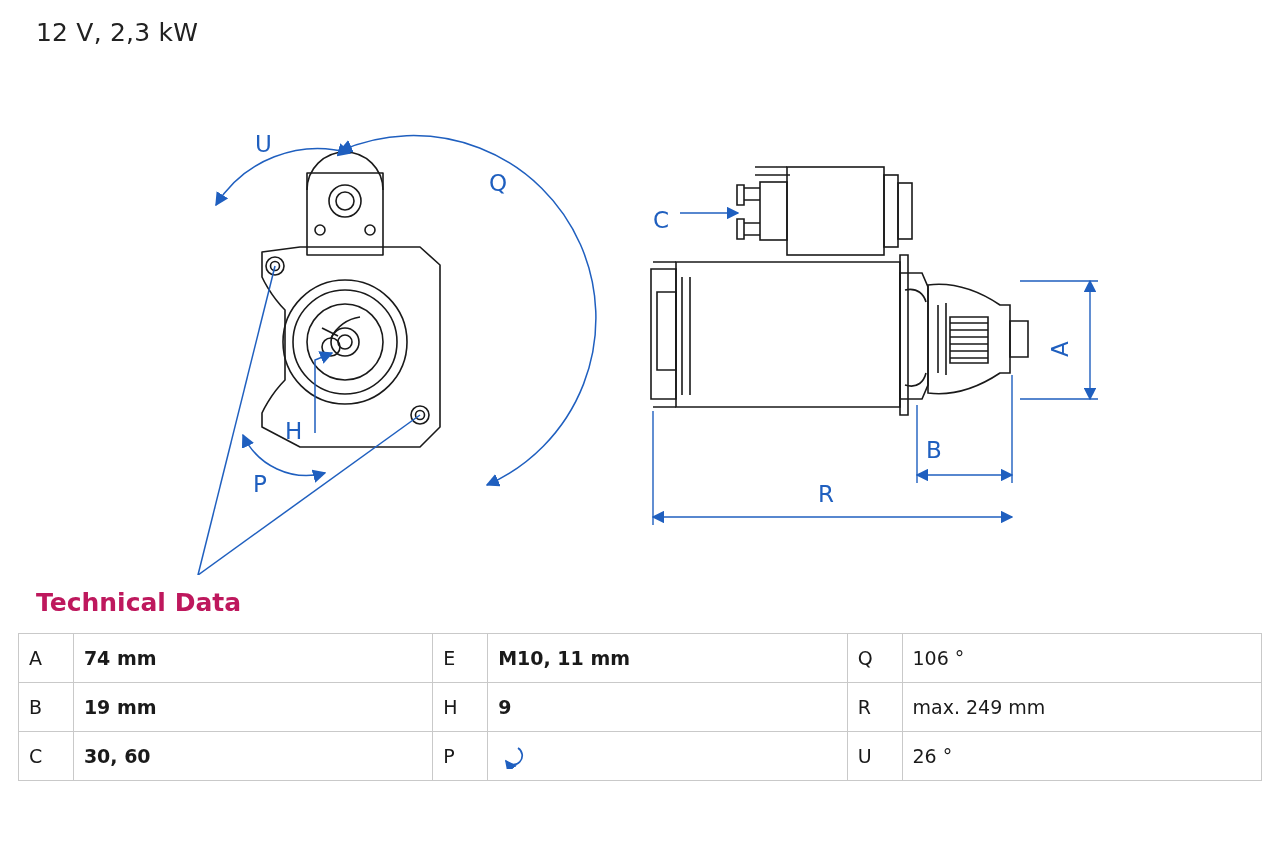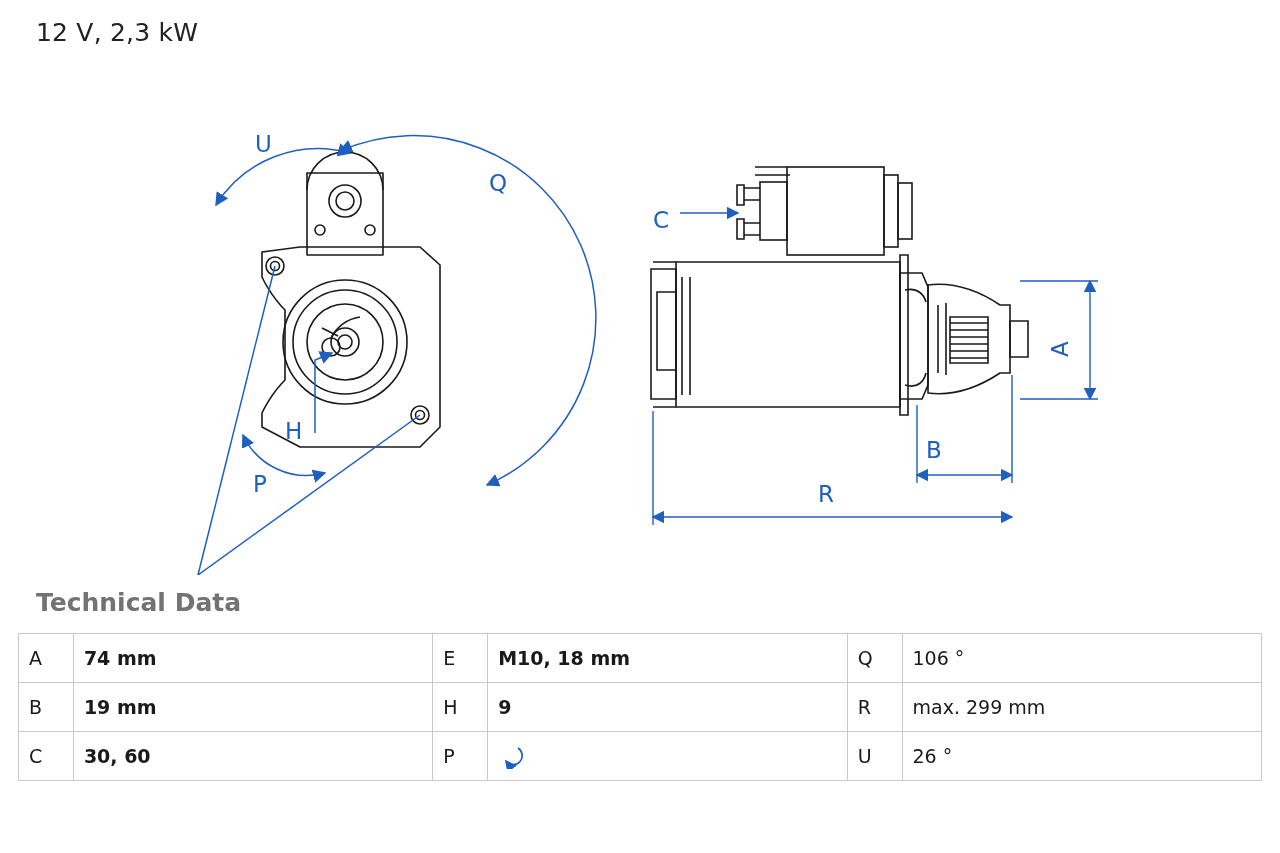--- a/index.html
+++ b/index.html
@@ -35,21 +35,21 @@
     top: 55px;
     width: 1280px;
     height: 520px;
   }
   .tech-title {
     position: absolute;
     left: 36px;
     top: 588px;
     font-size: 25px;
     font-weight: bold;
-    color: #737373;
+    color: #be185d;
   }
   table.tech-table {
     position: absolute;
     left: 18px;
     top: 633px;
     width: 1244px;
     border-collapse: collapse;
     font-size: 19px;
   }
   table.tech-table td {
@@ -196,31 +196,31 @@
   </div>
 
   <div class="tech-title">Technical Data</div>
 
   <table class="tech-table">
     <tbody>
       <tr>
         <td class="key">A</td>
         <td class="val">74 mm</td>
         <td class="key">E</td>
-        <td class="val">M10, 18 mm</td>
+        <td class="val">M10, 11 mm</td>
         <td class="key">Q</td>
         <td class="val-wide">106 °</td>
       </tr>
       <tr>
         <td class="key">B</td>
         <td class="val">19 mm</td>
         <td class="key">H</td>
         <td class="val">9</td>
         <td class="key">R</td>
-        <td class="val-wide">max. 299 mm</td>
+        <td class="val-wide">max. 249 mm</td>
       </tr>
       <tr>
         <td class="key">C</td>
         <td class="val">30, 60</td>
         <td class="key">P</td>
         <td class="val">
           <span class="rot-icon">
             <svg width="30" height="26" viewBox="0 0 30 26" xmlns="http://www.w3.org/2000/svg">
               <defs>
                 <marker id="rotArr" markerWidth="7" markerHeight="7" refX="6" refY="3.5" orient="auto">

